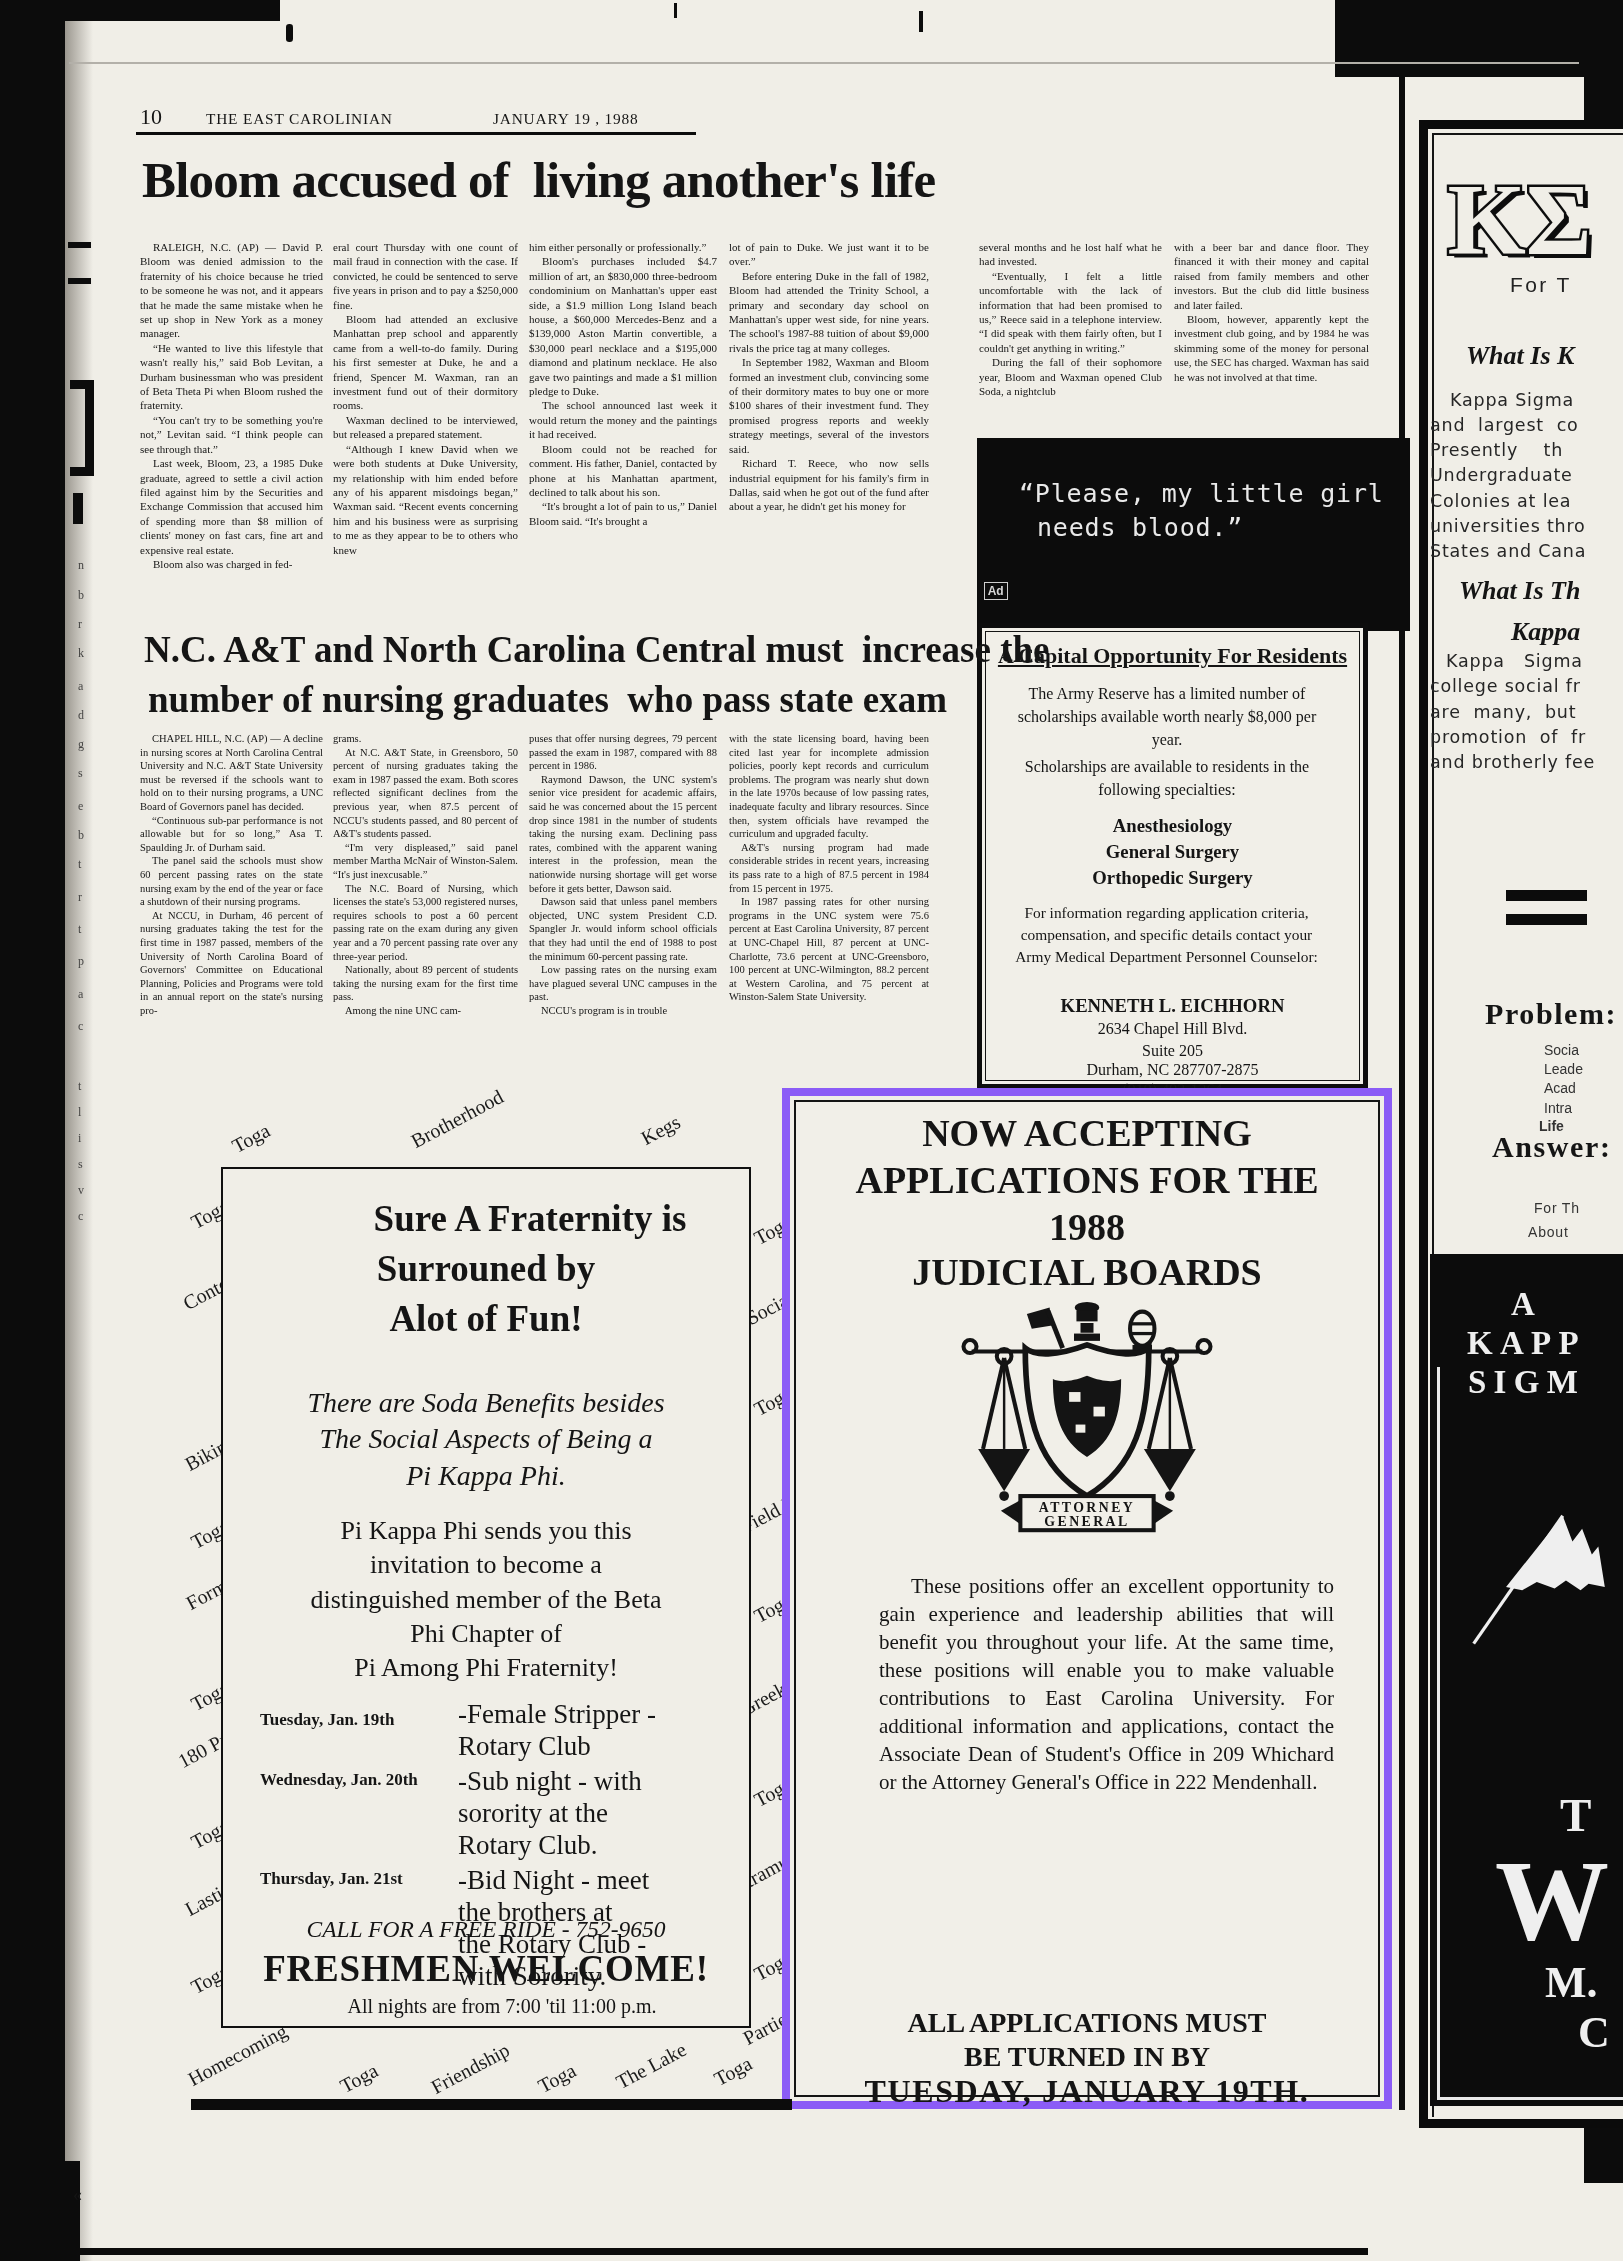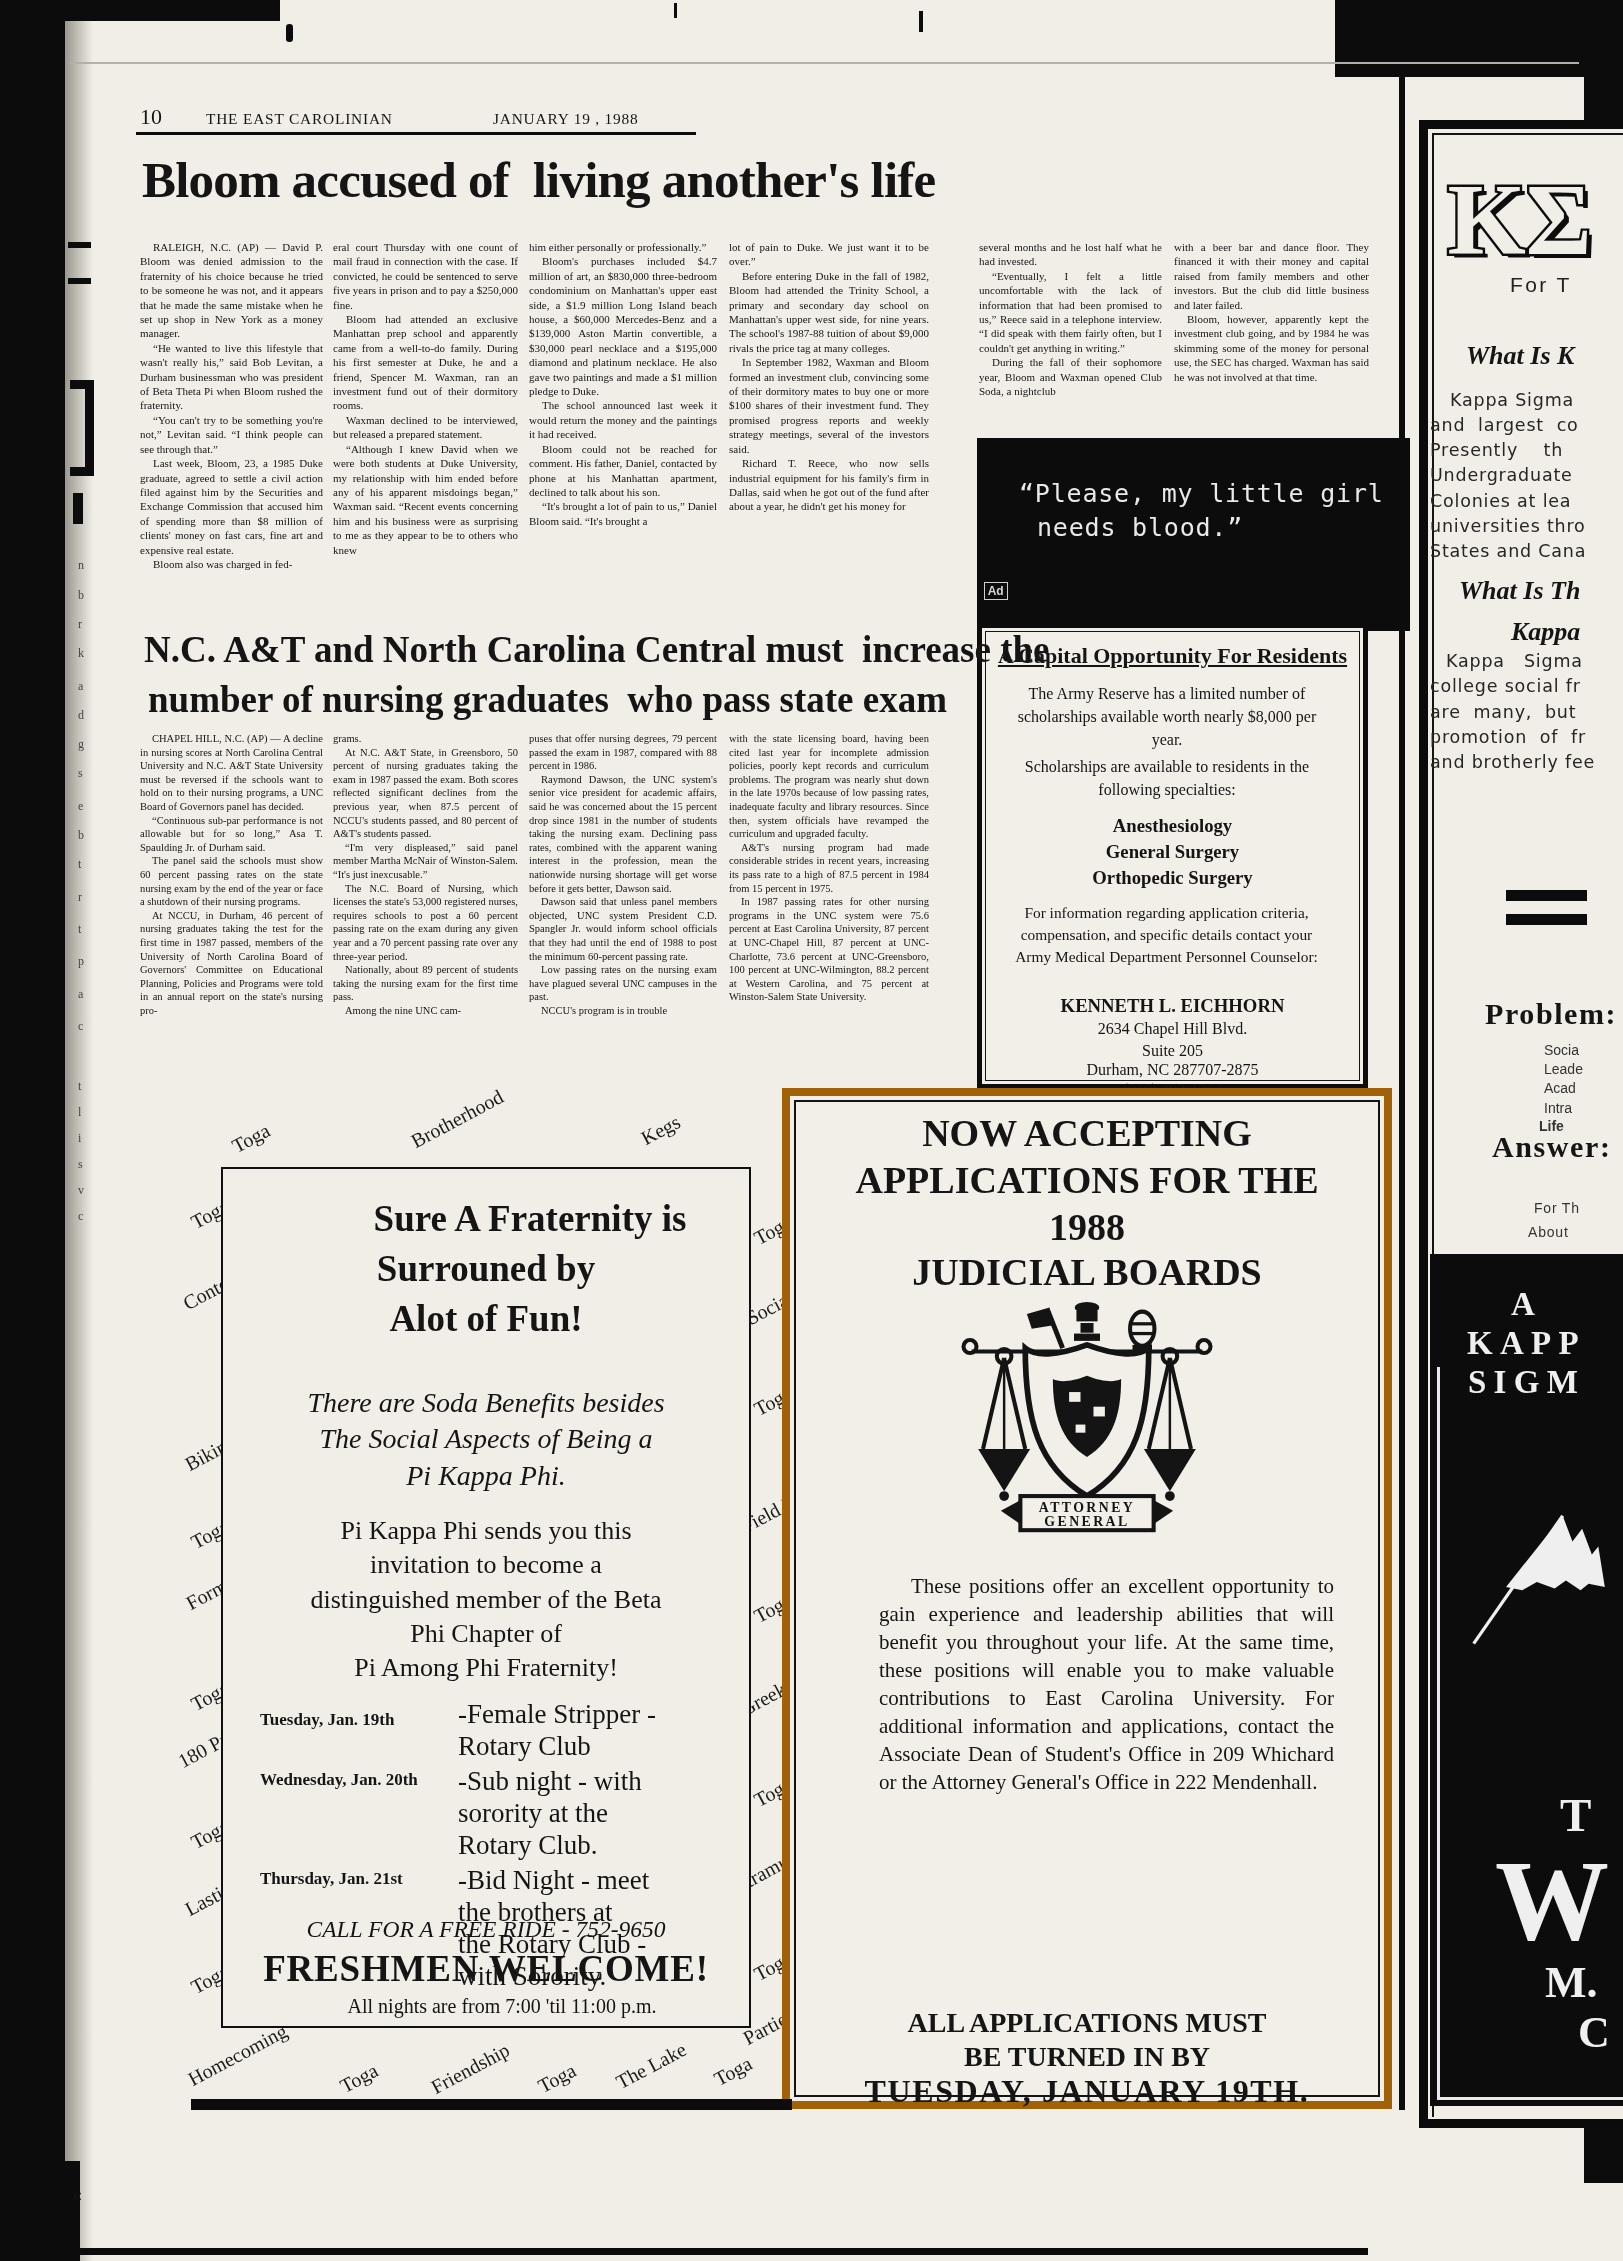--- a/index.html
+++ b/index.html
@@ -36,21 +36,21 @@
   
   .pkbox{position:absolute;left:221px;top:1167px;width:526px;height:857px;
          border:2.4px solid #101010;background:#f0eee7;overflow:hidden;}
   .pkc{position:absolute;width:100%;text-align:center;}
   .rotword{position:absolute;font-size:20px;color:#1b1b1b;transform:rotate(-28deg);
            transform-origin:left bottom;white-space:pre;}
   .schedday{position:absolute;font-weight:bold;font-size:17px;}
   .schedevt{position:absolute;font-size:27px;line-height:32px;white-space:pre-line;}
   
   .judbox{position:absolute;left:782px;top:1088px;width:594px;height:1005px;
-          border:8px solid #a16207;background:#f1efe8;}
+          border:8px solid #8b5cf6;background:#f1efe8;}
   .judinner{position:absolute;left:4px;top:4px;right:4px;bottom:4px;border:2.4px solid #141414;}
   .judtitle{position:absolute;width:100%;text-align:center;font-weight:bold;font-size:38px;}
   .juddead{position:absolute;width:100%;text-align:center;font-weight:bold;}
   
   .ksit{font-weight:bold;font-style:italic;font-size:26px;}
   .ksline{font-family:"DejaVu Sans",sans-serif;font-size:17.5px;letter-spacing:0.8px;
           color:#262626;white-space:pre;line-height:25px;}
   .kslabel{font-weight:bold;font-size:30px;letter-spacing:1.6px;}
   .ksitem{font-size:14px;line-height:19.5px;font-family:"Liberation Sans",sans-serif;color:#333;}
   .kssmall{font-family:"Liberation Sans",sans-serif;font-size:14px;color:#333;letter-spacing:0.8px;}

